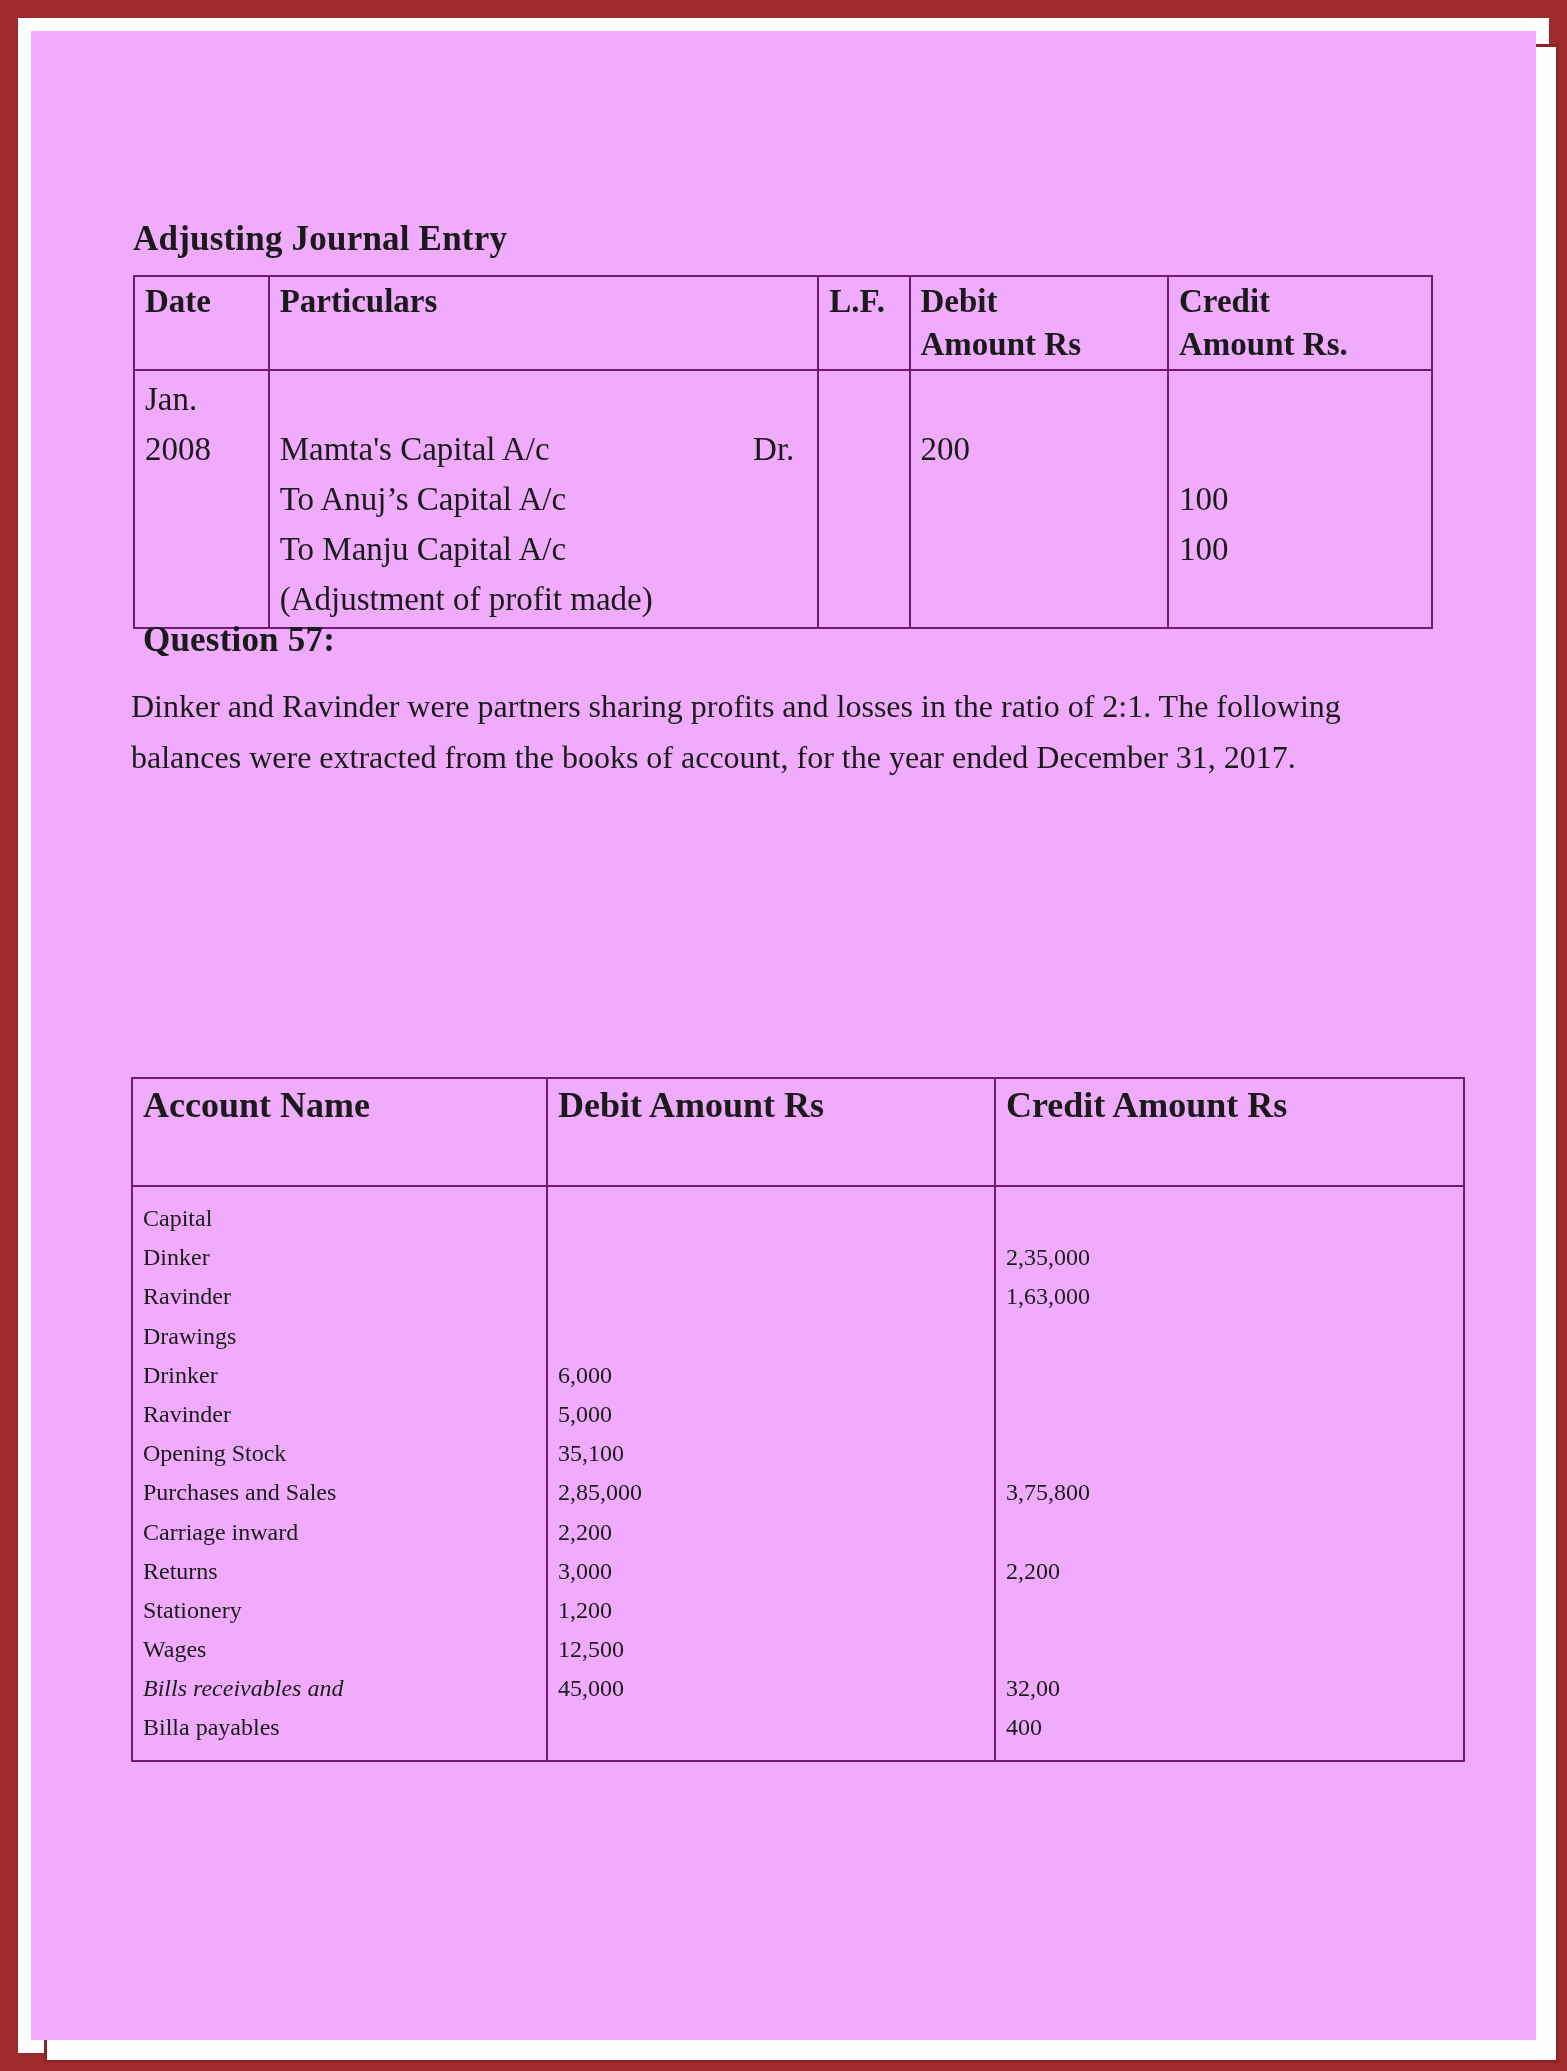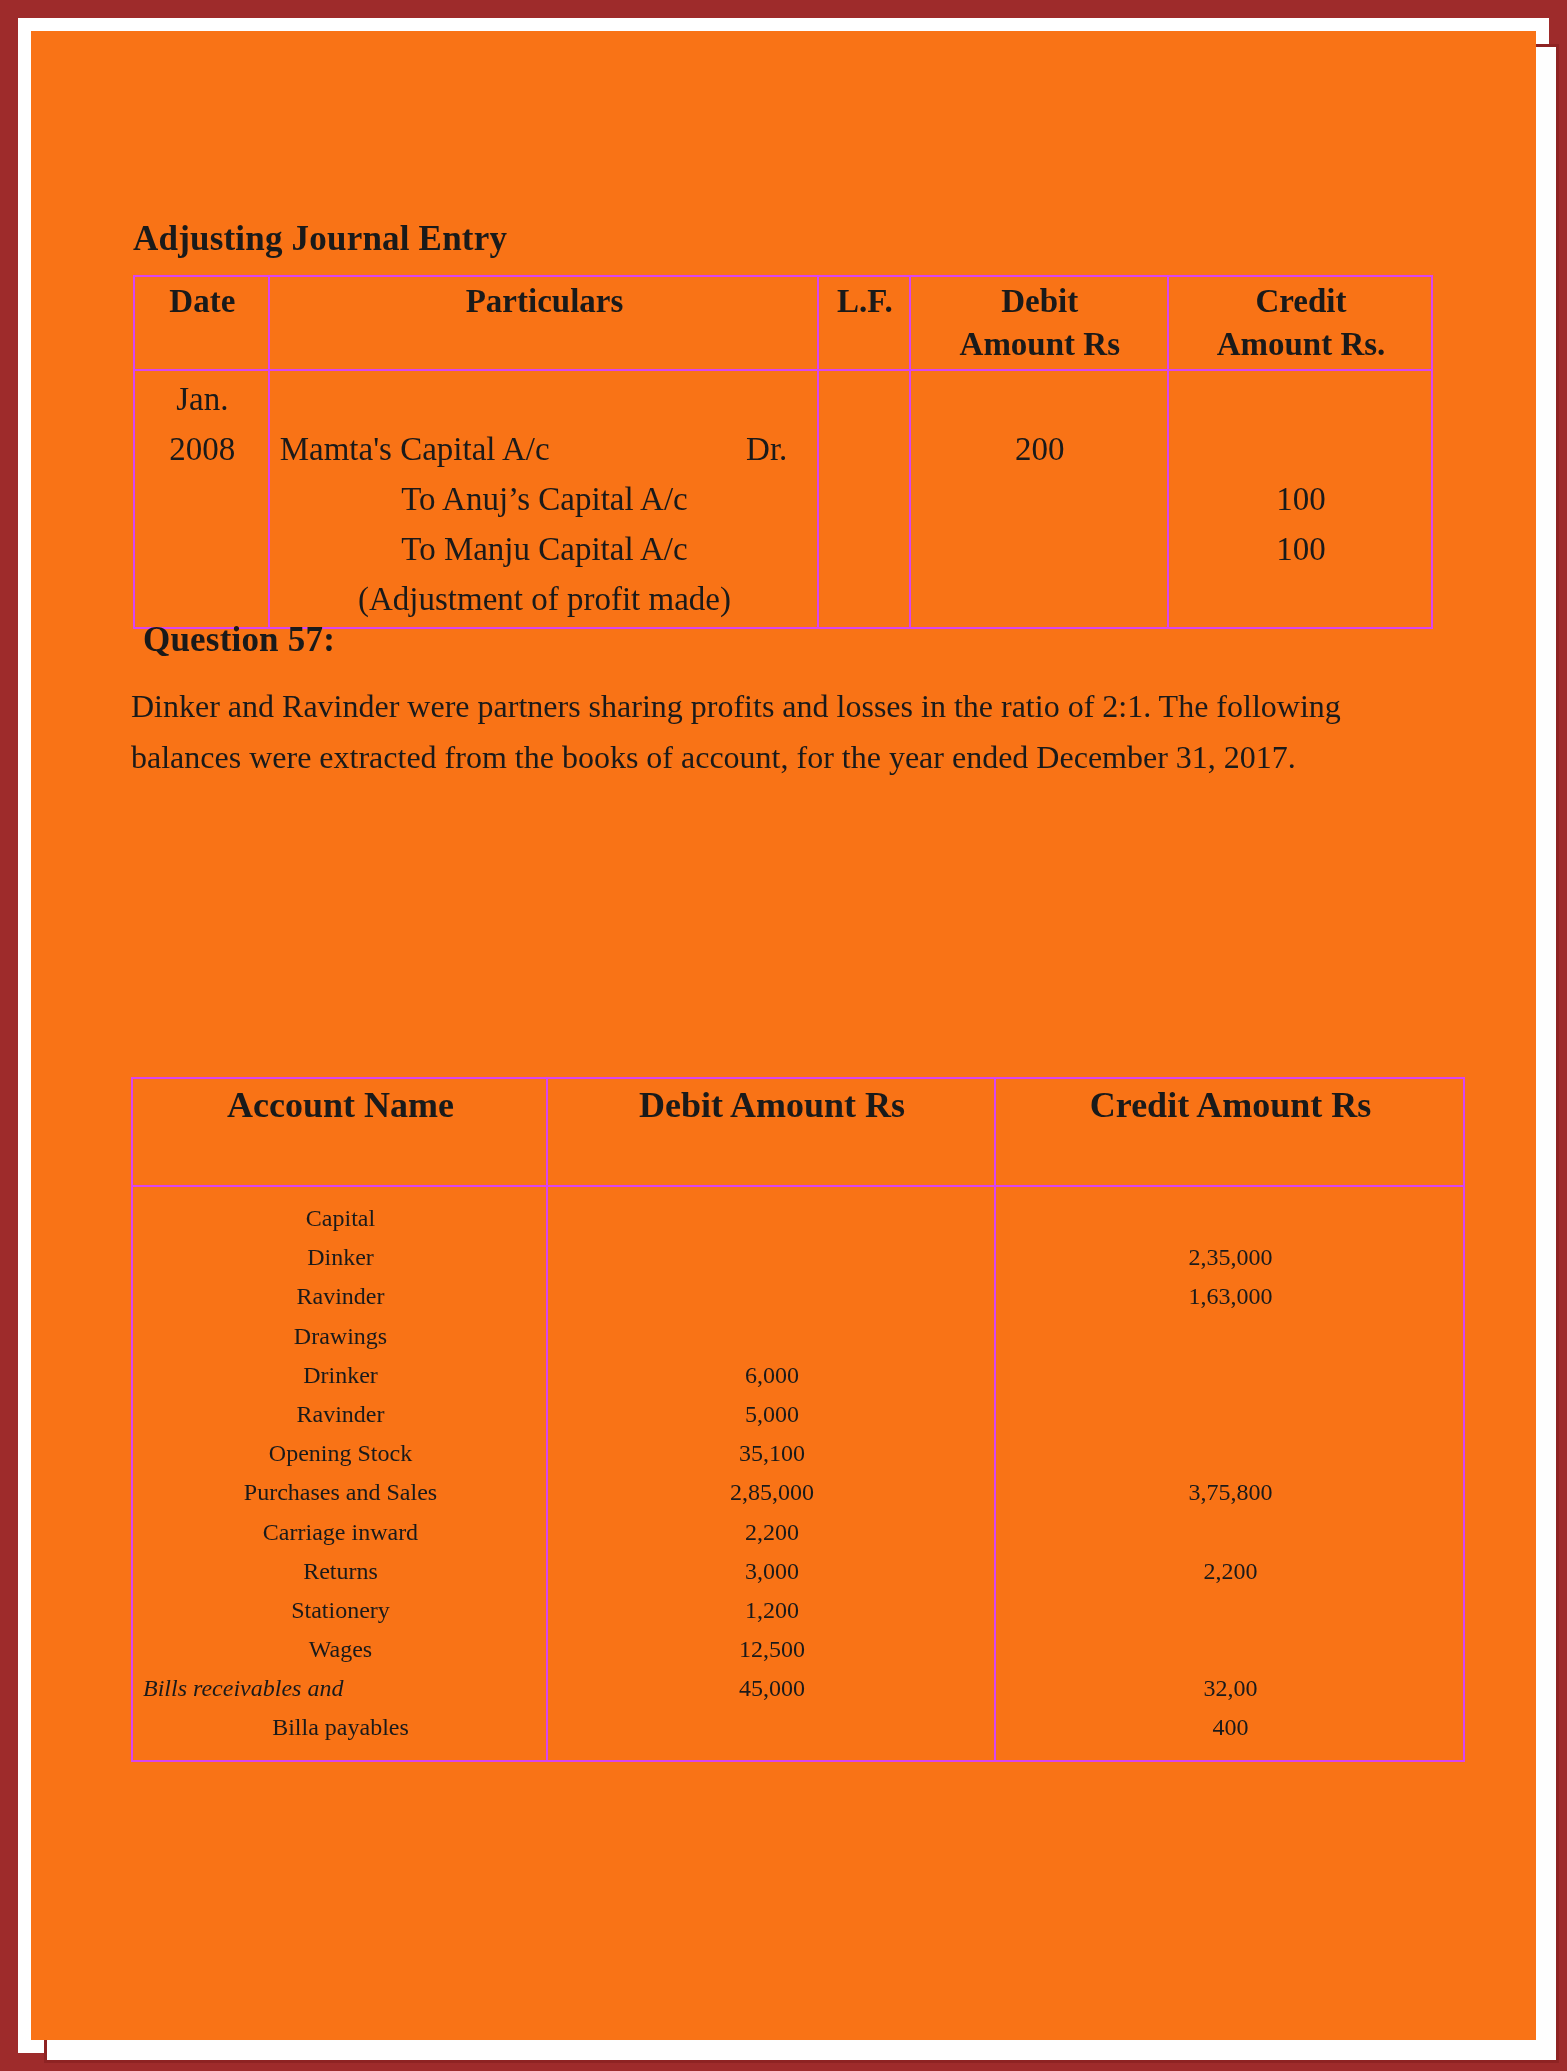--- a/index.html
+++ b/index.html
@@ -33,21 +33,21 @@
     box-sizing: border-box;
     border: 3px solid #8e2323;
     background: #fefefe;
   }
 
   .sheet {
     position: absolute;
     left: 31px; top: 31px;
     width: 1505px;
     height: 2009px;
-    background: #f97316;
+    background: #f0abfc;
     overflow: hidden;
   }
 
   
   .doc-heading {
     position: absolute;
     font-weight: bold;
     font-size: 35px;
     letter-spacing: 0.2px;
     white-space: nowrap;
@@ -66,25 +66,25 @@
   }
 
   
   table.doc-table {
     position: absolute;
     border-collapse: collapse;
     table-layout: fixed;
     font-size: 33px;
   }
   table.doc-table td, table.doc-table th {
-    border: 2px solid #d946ef;
+    border: 2px solid #701a75;
     vertical-align: top;
-    padding: 3px 8px 3px 10px;
+    padding: 3px 1px 3px 10px;
     font-weight: normal;
-    text-align: center;
+    text-align: left;
   }
   table.doc-table th {
     font-weight: bold;
   }
 
   
   #journal-table {
     left: 102px;
     top: 244px;
     width: 1300px;

